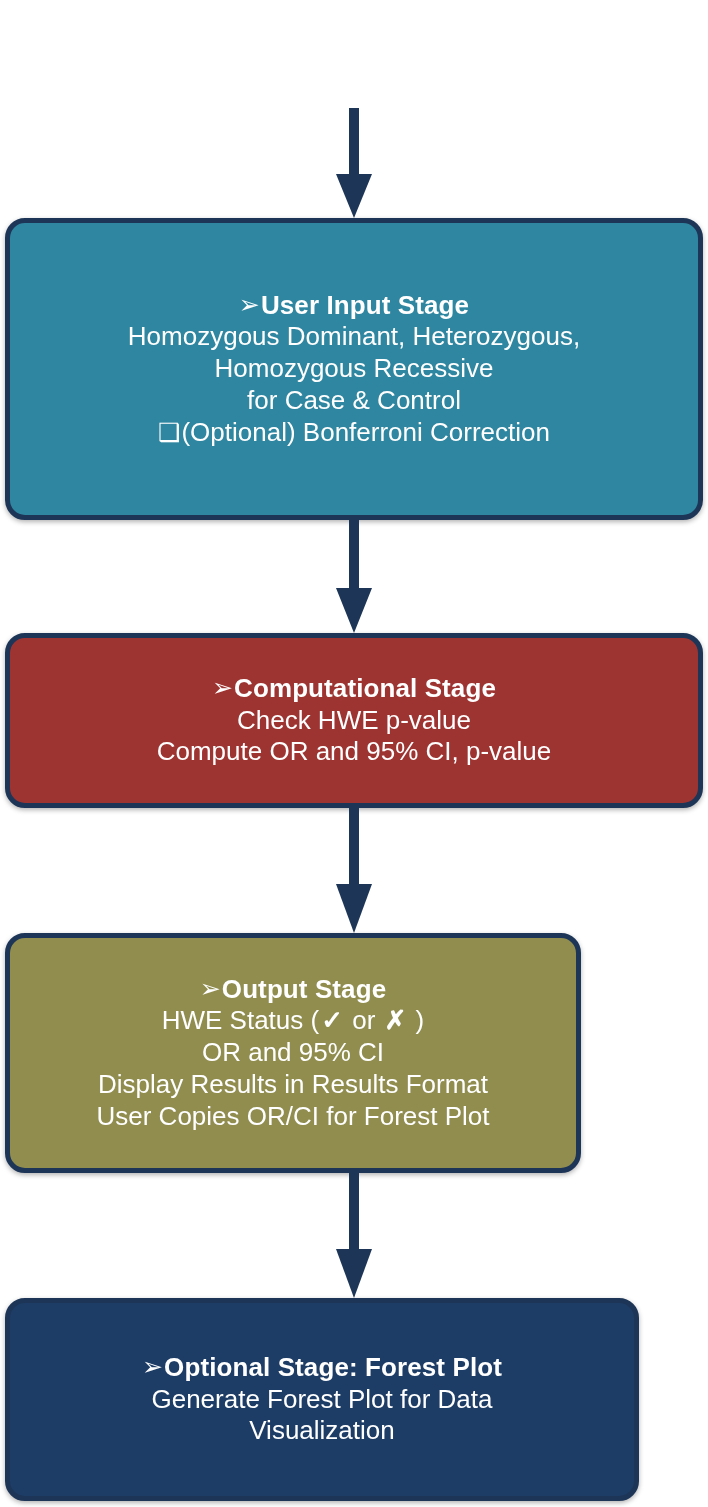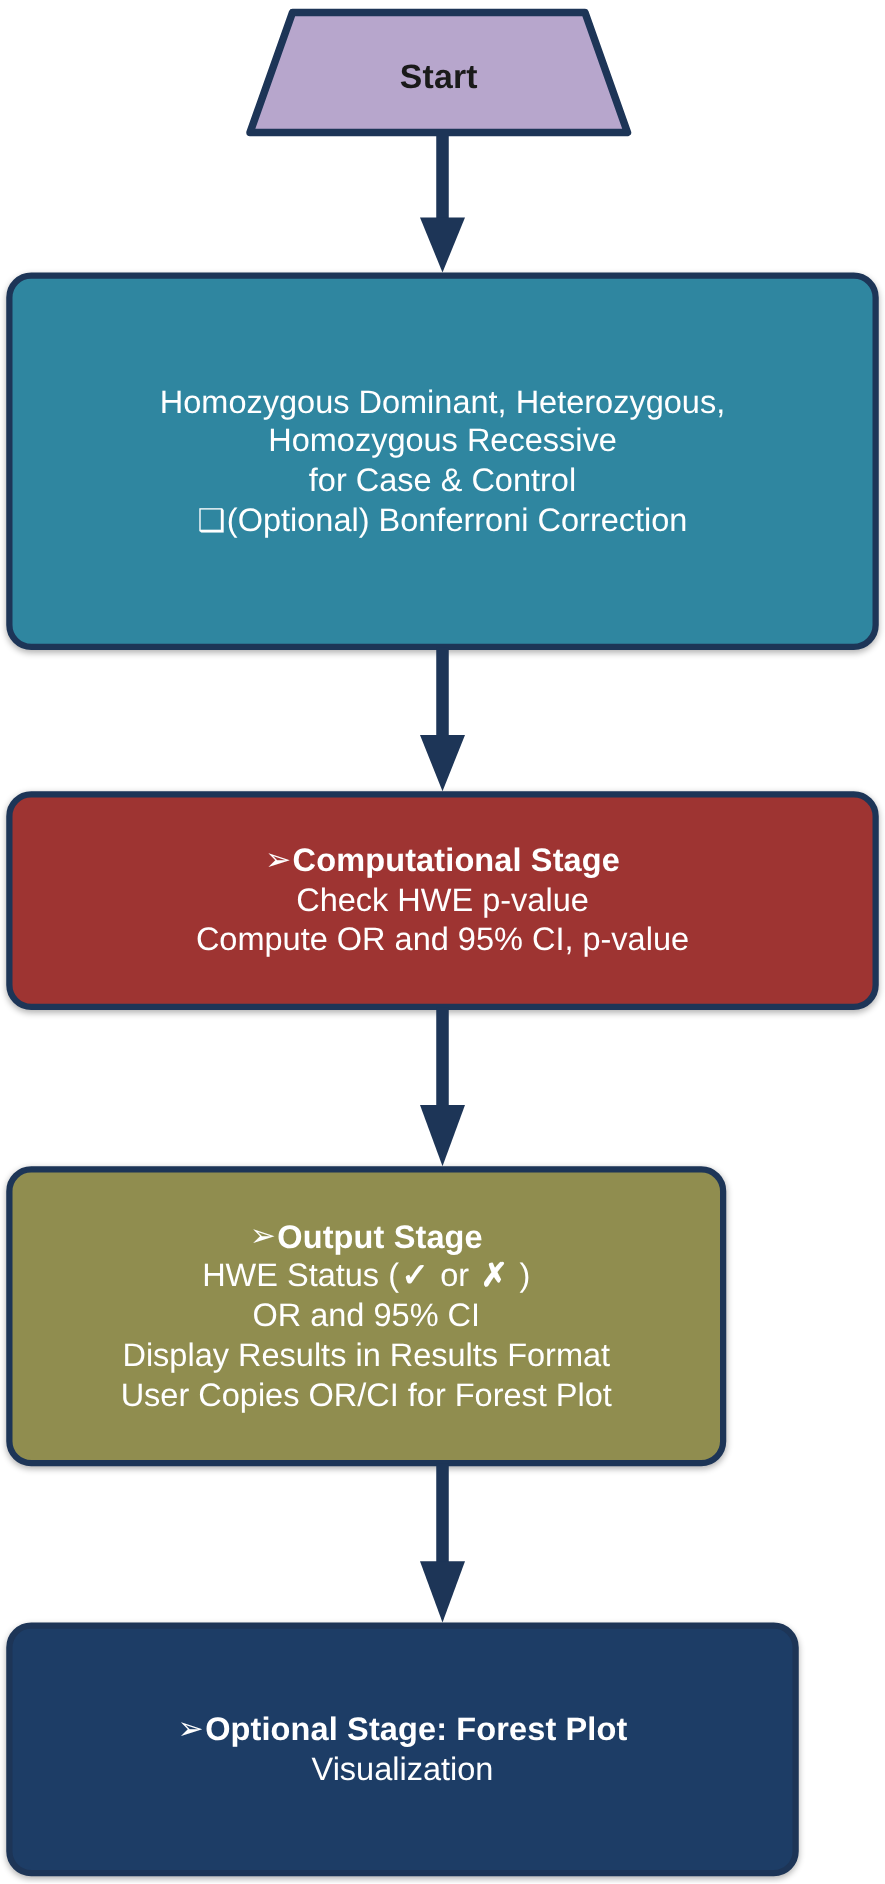--- a/index.html
+++ b/index.html
@@ -139,35 +139,32 @@
   #conn-1 { top: 108px;  height: 112px; }
   #conn-2 { top: 518px;  height: 117px; }
   #conn-3 { top: 806px;  height: 129px; }
   #conn-4 { top: 1171px; height: 129px; }
 </style>
 </head>
 <body>
 
 <div id="flowchart">
 
-  <div class="start-wrap">
-    <svg viewBox="0 0 310 104" xmlns="http://www.w3.org/2000/svg">
-      <polygon points="38,4 272,4 306,100 4,100" fill="#b7a6cc" stroke="#1d3557" stroke-width="6" stroke-linejoin="round"></polygon>
-    </svg>
-    <div class="start-label">Start</div>
-  </div>
 
   <div class="connector" id="conn-1">
     <svg viewBox="0 0 52 112" preserveAspectRatio="none" xmlns="http://www.w3.org/2000/svg">
       <rect x="21" y="0" width="10" height="72" fill="#1d3557"></rect>
       <polygon points="8,66 44,66 26,110" fill="#1d3557"></polygon>
     </svg>
   </div>
 
   <div class="node" id="node-input">
+    <span class="line head">
+      <span class="bullet-arrow">➢</span><span>User Input Stage</span>
+    </span>
     <span class="line sub">Homozygous Dominant, Heterozygous,</span>
     <span class="line sub">Homozygous Recessive</span>
     <span class="line sub">for Case &amp; Control</span>
     <span class="line sub">
       <span class="bullet-square">❑</span><span>(Optional) Bonferroni Correction</span>
     </span>
   </div>
 
   <div class="connector" id="conn-2">
     <svg viewBox="0 0 52 117" preserveAspectRatio="none" xmlns="http://www.w3.org/2000/svg">
@@ -205,16 +202,17 @@
     <svg viewBox="0 0 52 129" preserveAspectRatio="none" xmlns="http://www.w3.org/2000/svg">
       <rect x="21" y="0" width="10" height="84" fill="#1d3557"></rect>
       <polygon points="8,78 44,78 26,127" fill="#1d3557"></polygon>
     </svg>
   </div>
 
   <div class="node" id="node-forest">
     <span class="line head">
       <span class="bullet-arrow">➢</span><span>Optional Stage: Forest Plot</span>
     </span>
+    <span class="line sub">Generate Forest Plot for Data</span>
     <span class="line sub">Visualization</span>
   </div>
 
 </div>
 
 </body></html>

